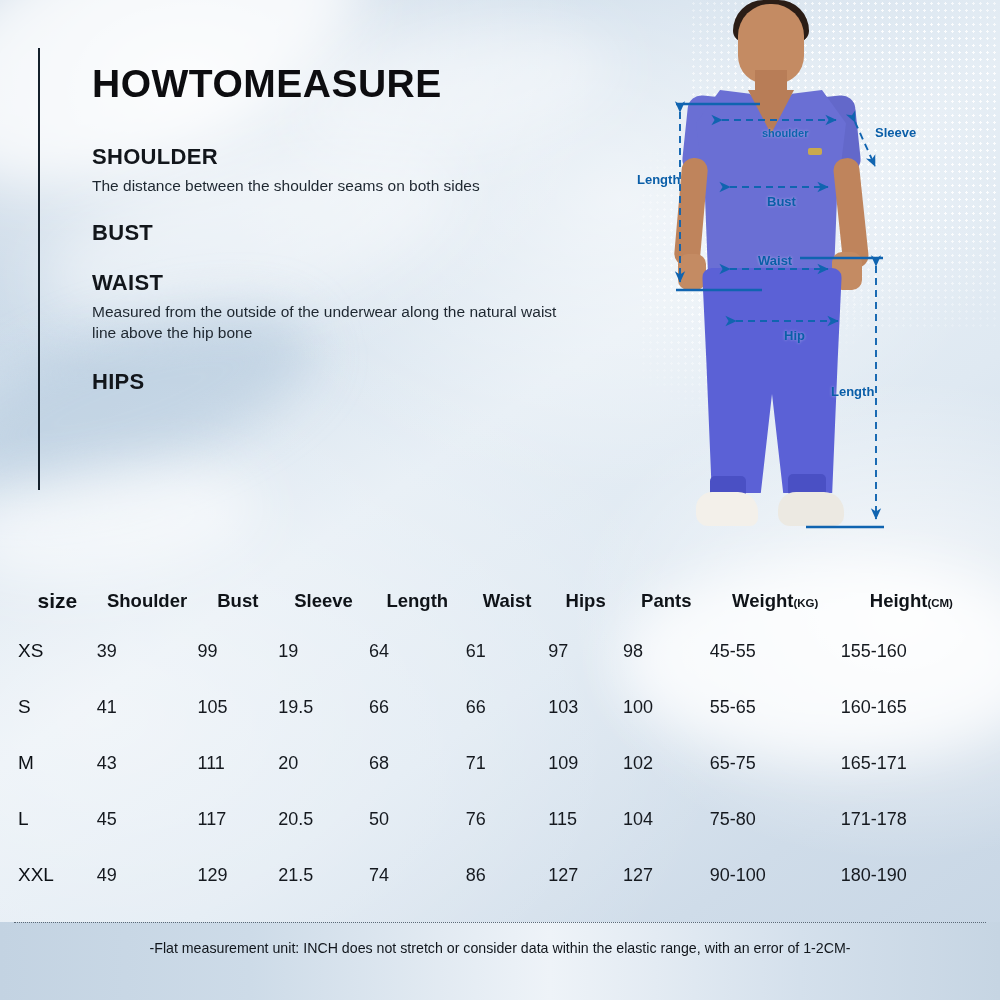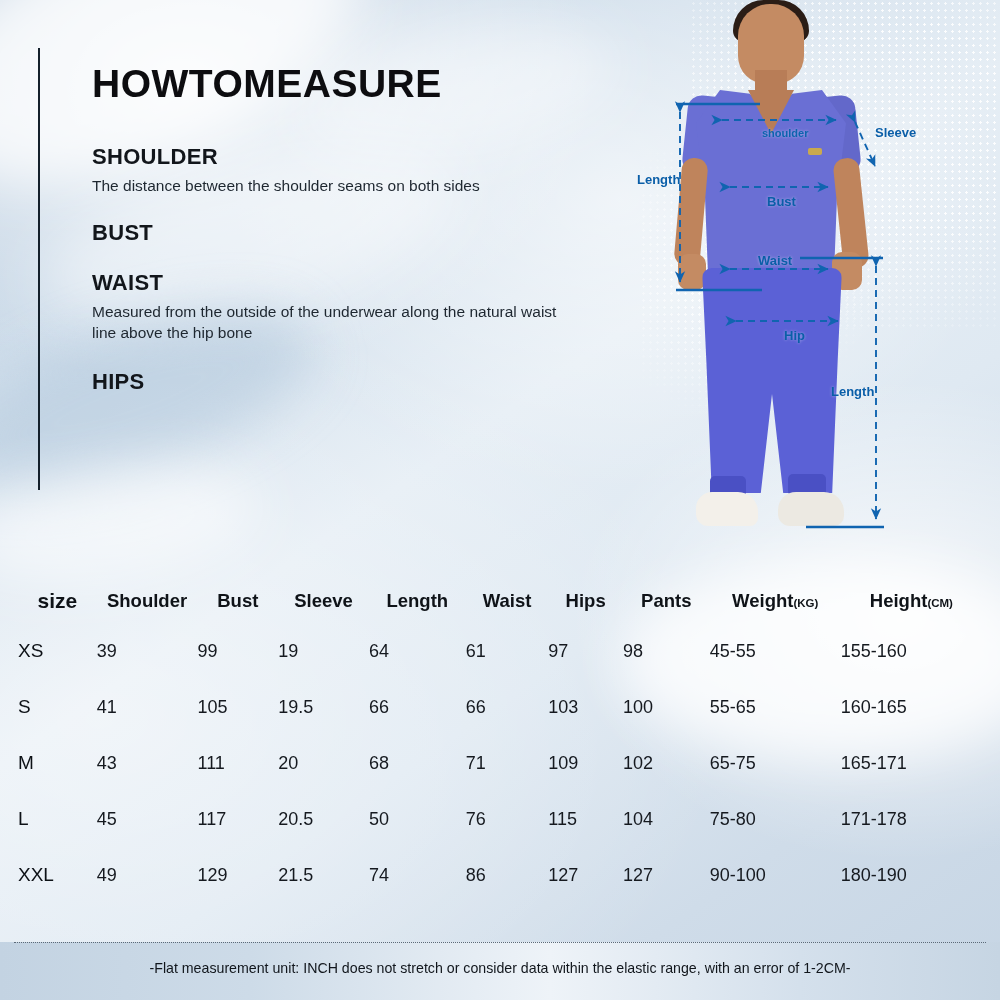--- a/index.html
+++ b/index.html
@@ -110,21 +110,21 @@
   table.sizes td{
     font-size:18px;color:#15191f;text-align:left;padding:17px 0;
   }
   table.sizes td.sz{font-size:19px;color:#0d1116;}
   .col-size{width:78px;}.col-sh{width:100px;}.col-bu{width:80px;}
   .col-sl{width:90px;}.col-le{width:96px;}.col-wa{width:82px;}
   .col-hi{width:74px;}.col-pa{width:86px;}.col-we{width:130px;}.col-he{width:140px;}
 
   
   .foot-band{
-    position:absolute;left:0;bottom:0;width:1000px;height:58px;
+    position:absolute;left:0;bottom:0;width:1000px;height:78px;
     background:linear-gradient(90deg,#c3d3e2 0%,#cddbe8 25%,#eef3f8 55%,#d4e0ec 80%,#c6d5e3 100%);
   }
   .foot-dots{
     position:absolute;left:14px;right:14px;top:0;height:0;
     border-top:1.6px dotted #5c6a78;
   }
   .foot-text{
     position:absolute;left:0;top:18px;width:1000px;text-align:center;
     font-size:14.2px;color:#11161c;
   }

